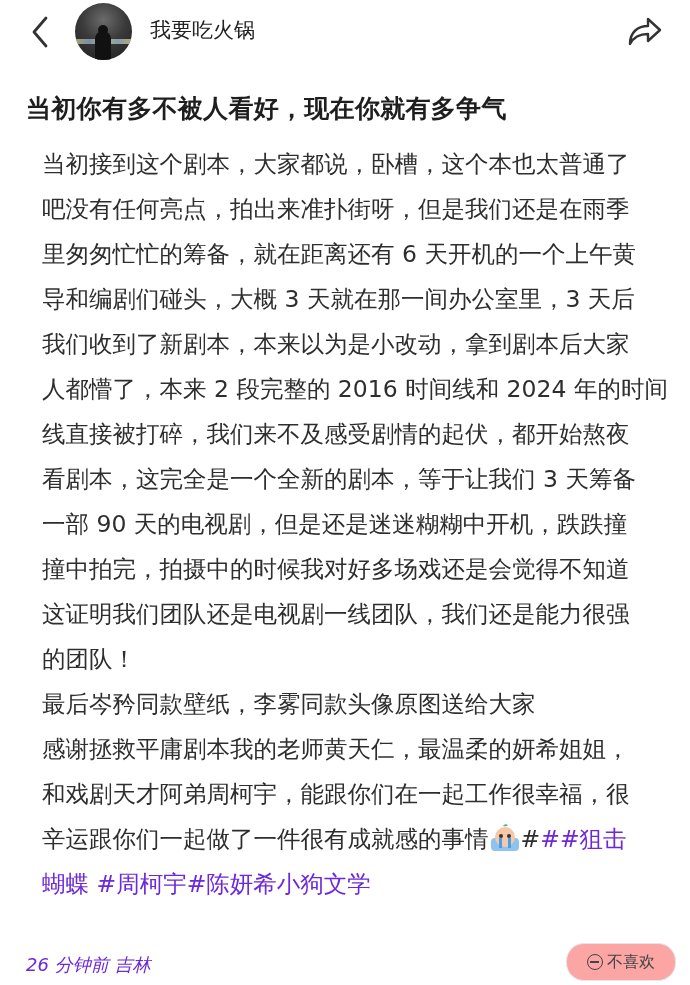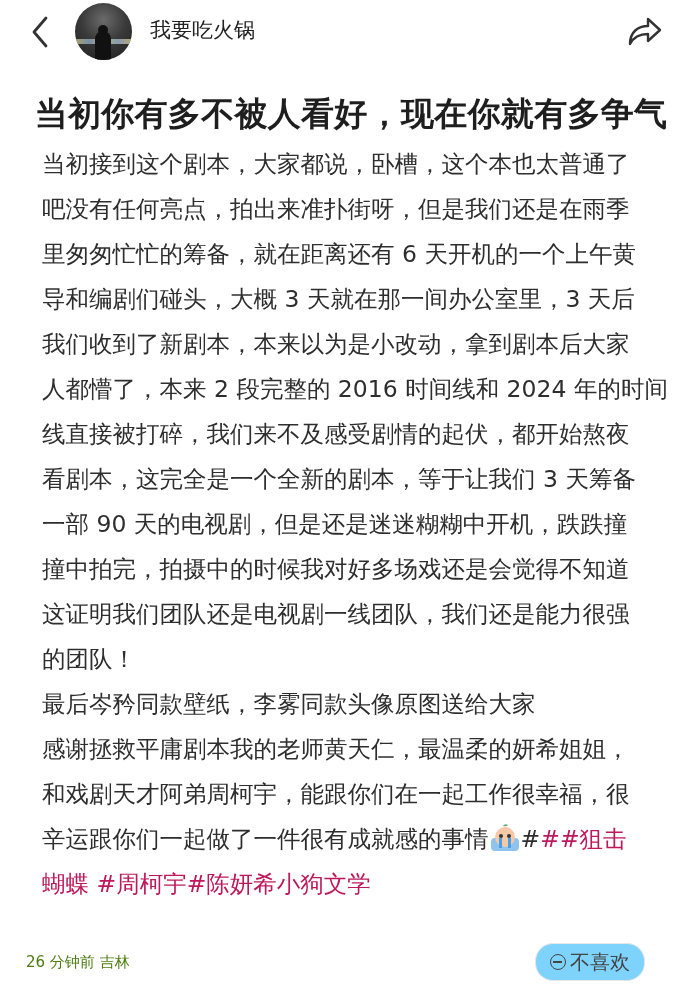--- a/index.html
+++ b/index.html
@@ -11,28 +11,28 @@
             background: radial-gradient(circle at 50% 30%, #6b6b6b 0%, #3a3a3a 45%, #1e1e1e 100%); overflow: hidden; }
   .avatar .lights { position: absolute; left: 0; top: 36px; width: 57px; height: 5px;
             background: linear-gradient(90deg, #c9c07a, #8aa5c8, #e0d37f, #9bb4d0, #d8c884); opacity: .8; }
   .avatar .person { position: absolute; left: 20px; top: 28px; width: 16px; height: 30px; background: #111; border-radius: 8px 8px 2px 2px; }
   .avatar .head { position: absolute; left: 23px; top: 22px; width: 10px; height: 10px; background: #111; border-radius: 50%; }
   .username { position: absolute; left: 150px; top: 16px; font-size: 21px; color: #222; }
   .follow { position: absolute; left: 503px; top: 10px; width: 100px; height: 42px; box-sizing: border-box;
             border: 1.5px solid #d94a5a; border-radius: 21px; color: #e0273f; font-size: 20px;
             display: flex; align-items: center; justify-content: center; cursor: pointer; background: #fff; }
   .share { position: absolute; left: 624px; top: 14px; width: 40px; height: 36px; cursor: pointer; }
-  .title { position: absolute; left: 26px; top: 92px; width: 650px; font-size: 33px; font-weight: bold; color: #1e1e1e; letter-spacing: 0.3px; text-align: center; }
+  .title { position: absolute; left: 26px; top: 92px; width: 650px; font-size: 25px; font-weight: bold; color: #1e1e1e; letter-spacing: 0.3px; }
   .content { position: absolute; left: 26px; top: 142px; width: 650px; font-size: 23.5px; line-height: 45px; color: #2e2e2e; }
   .content .line { white-space: nowrap; height: 45px; margin-left: 16px; }
-  .tag { color: #be185d; cursor: pointer; }
+  .tag { color: #6d28d9; cursor: pointer; }
   .emoji { display: inline-block; width: 32px; height: 30px; vertical-align: -6px; position: relative; }
-  .meta { position: absolute; left: 26px; top: 953px; font-size: 15px; color: #4d7c0f; }
-  .dislike { position: absolute; left: 535px; top: 943px; width: 108px; height: 36px; border: 1px solid #e6e6e6; border-radius: 18px;
-             display: flex; align-items: center; justify-content: center; font-size: 20px; color: #444; cursor: pointer; background:#7dd3fc; }
+  .meta { position: absolute; left: 26px; top: 953px; font-size: 18px; color: #6d28d9; font-style: italic; }
+  .dislike { position: absolute; left: 566px; top: 943px; width: 108px; height: 36px; border: 1px solid #e6e6e6; border-radius: 18px;
+             display: flex; align-items: center; justify-content: center; font-size: 16px; color: #444; cursor: pointer; background:#fca5a5; }
   .dislike .ic { width: 16px; height: 16px; border: 1.5px solid #444; border-radius: 50%; margin-right: 4px; position: relative; box-sizing: border-box; }
   .dislike .ic::after { content: ""; position: absolute; left: 2px; top: 6px; width: 9px; height: 1.5px; background: #444; }
   .watermark { position: absolute; left: 505px; top: 1003px; font-size: 13px; color: rgba(160,160,160,0.75); white-space: nowrap; pointer-events: none; }
 </style>
 </head>
 <body>
 
 <div class="header">
   <svg class="back" viewBox="0 0 30 36">
     <polyline points="20,4 8,18 20,32" fill="none" stroke="#333" stroke-width="2.8" stroke-linecap="round" stroke-linejoin="round"></polyline>

